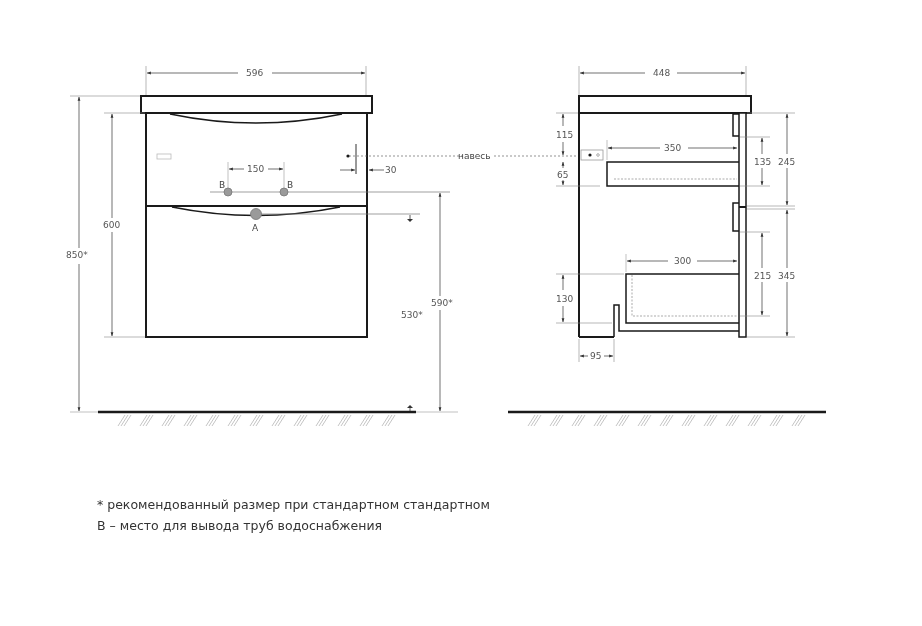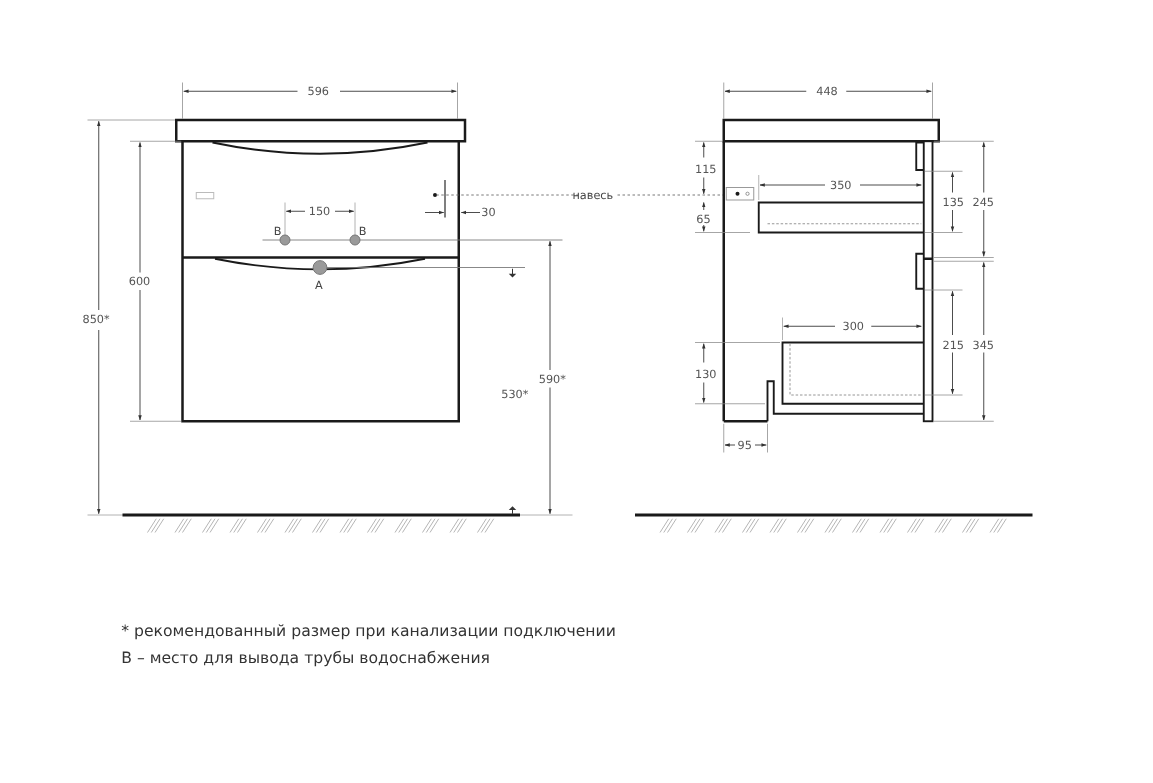--- a/index.html
+++ b/index.html
@@ -182,15 +182,15 @@
     <text class="dim" x="590" y="359">95</text>
 
     <line x1="508" y1="412" x2="826" y2="412" stroke="#1a1a1a" stroke-width="2.5"></line>
     <g stroke="#aaa" stroke-width="0.7">
       <path d="M528,426 L535,415 M531,426 L538,415 M534,426 L541,415 M550,426 L557,415 M553,426 L560,415 M556,426 L563,415 M572,426 L579,415 M575,426 L582,415 M578,426 L585,415 M594,426 L601,415 M597,426 L604,415 M600,426 L607,415 M616,426 L623,415 M619,426 L626,415 M622,426 L629,415 M638,426 L645,415 M641,426 L648,415 M644,426 L651,415 M660,426 L667,415 M663,426 L670,415 M666,426 L673,415 M682,426 L689,415 M685,426 L692,415 M688,426 L695,415 M704,426 L711,415 M707,426 L714,415 M710,426 L717,415 M726,426 L733,415 M729,426 L736,415 M732,426 L739,415 M748,426 L755,415 M751,426 L758,415 M754,426 L761,415 M770,426 L777,415 M773,426 L780,415 M776,426 L783,415 M792,426 L799,415 M795,426 L802,415 M798,426 L805,415"></path>
     </g>
   </g>
 </svg>
 
 <div class="notes">
-  <div>* рекомендованный размер при канализации подключении</div>
-  <div>В – место для вывода трубы водоснабжения</div>
+  <div>* рекомендованный размер при стандартном стандартном</div>
+  <div>В – место для вывода труб водоснабжения</div>
 </div>
 
 </body></html>

